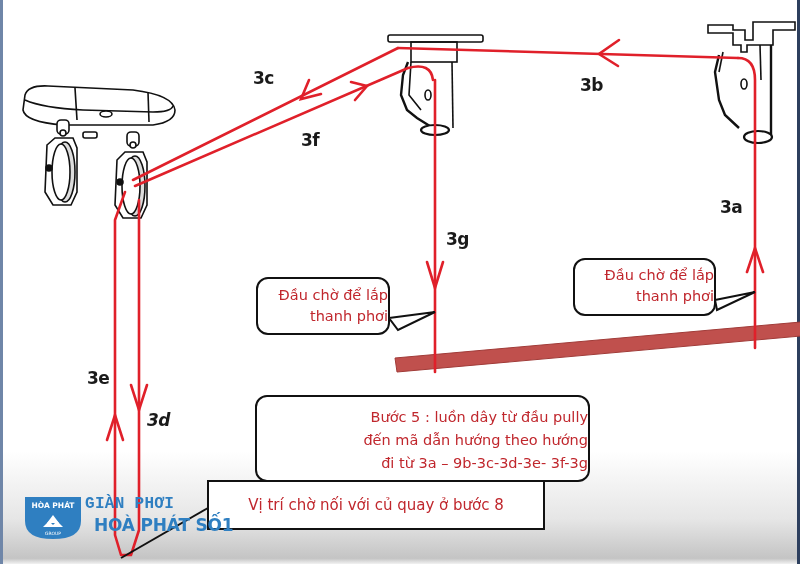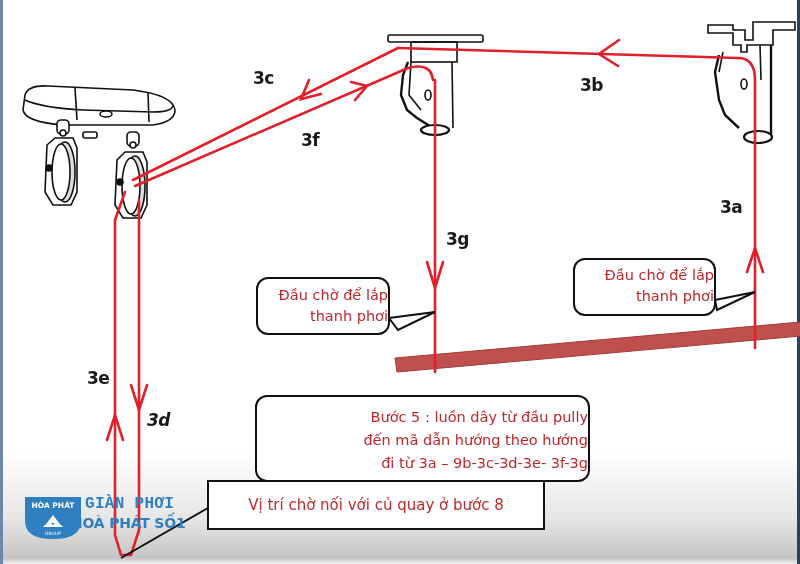--- a/index.html
+++ b/index.html
@@ -9,21 +9,21 @@
     border-left:3px solid #6f86a8;border-right:3px solid #2d3f5e;box-sizing:border-box;padding-left:41px;}
   svg.diagram{position:absolute;left:0;top:0;}
   .lbl{position:absolute;font-family:"DejaVu Sans",sans-serif;font-weight:bold;font-size:17px;color:#1a1a1a;letter-spacing:-0.5px;}
   .callout{position:absolute;background:#fff;border:2.5px solid #111;border-radius:12px;
     color:#c0272d;text-align:right;font-family:"DejaVu Sans",sans-serif;font-size:14.5px;line-height:21px;box-sizing:border-box;}
   .callout span{display:block;}
   .note-rect{position:absolute;background:#fff;border:2.5px solid #111;color:#c0272d;
     font-family:"DejaVu Sans",sans-serif;font-size:15px;box-sizing:border-box;display:flex;align-items:center;justify-content:center;}
   .logo{position:absolute;left:22px;top:497px;width:56px;height:42px;}
   .brand1{position:absolute;left:82px;top:495px;font-family:Liberation Mono, monospace;font-weight:bold;font-size:16px;color:#2f7fc1;letter-spacing:0.3px;}
-  .brand2{position:absolute;left:68px;top:515px;font-family:"DejaVu Sans",sans-serif;font-weight:bold;font-size:14px;color:#2f7fc1;letter-spacing:-0.2px;}
+  .brand2{position:absolute;left:91px;top:515px;font-family:"DejaVu Sans",sans-serif;font-weight:bold;font-size:17px;color:#2f7fc1;letter-spacing:-0.2px;}
 </style>
 </head>
 <body>
 
 <div id="stage">
 
 <svg class="diagram" width="800" height="564" viewBox="0 0 800 564">
 
   <g stroke="#111" fill="#fff" stroke-width="1.6">
     <path d="M22 95 Q25 85 45 86 L130 90 Q170 95 172 110 Q172 122 150 125 L60 125 Q22 122 20 110 Z"></path>

